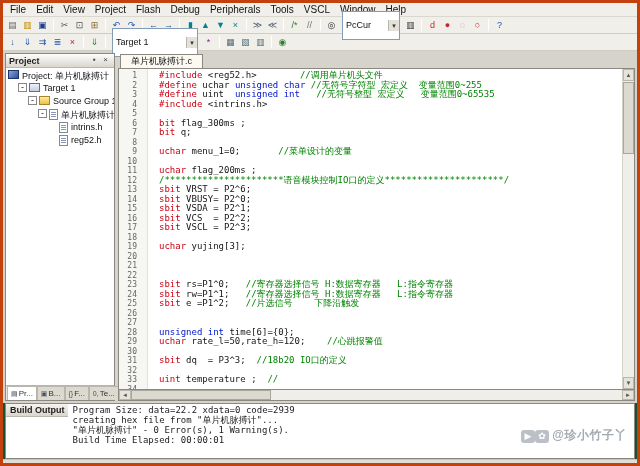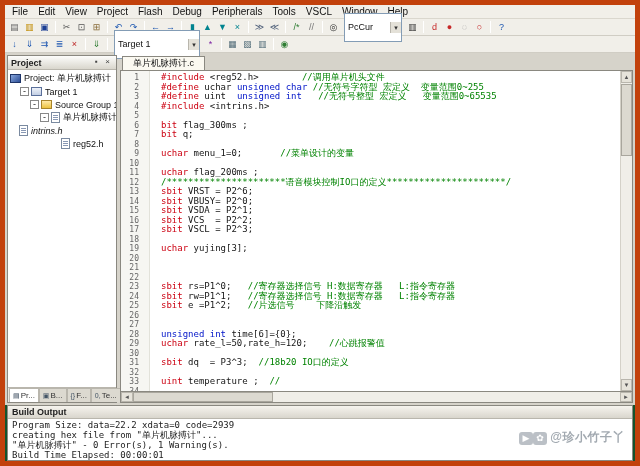--- a/index.html
+++ b/index.html
@@ -1,38 +1,38 @@
 <!DOCTYPE html>
 <html><head>
 <meta charset="utf-8">
 <style>
   *{box-sizing:border-box;margin:0;padding:0}
   body{width:640px;height:466px;overflow:hidden;background:#c9c6bd;font-family:"Liberation Sans",sans-serif}
-  #app{position:relative;width:640px;height:466px;background:#14532d;border:5px solid #c2410c;overflow:hidden}
+  #app{position:relative;width:640px;height:466px;background:#14532d;border:3px solid #c2410c;overflow:hidden}
 
   
   .menubar{height:14px;display:flex;align-items:center;background:#f1efe9;border-bottom:1px solid #dad7ce;padding-left:2px;font-size:10px;color:#111}
   .menu-item{padding:0 5px;line-height:13px;cursor:default}
 
   
   .toolbar{height:17px;display:flex;align-items:center;background:#f1efe9;border-bottom:1px solid #d0cdc4;padding:0 2px}
   .tbi{width:15px;height:14px;font-size:9px;line-height:13px;text-align:center;border:1px solid transparent;border-radius:2px;overflow:hidden;flex:none}
   .tsep{width:1px;height:12px;background:#b9b6ad;border-right:1px solid #fff;margin:0 3px;flex:none}
   .combo{height:29px;background:#fff;border:1px solid #839cb5;display:flex;align-items:center;margin:0 3px;font-size:9px;flex:none}
   .combo-text{flex:1;padding-left:3px;color:#111;white-space:nowrap;overflow:hidden}
   .combo-arrow{width:11px;height:11px;background:#e4e1d8;border-left:1px solid #b9b6ad;font-size:7px;line-height:11px;text-align:center;color:#333;flex:none}
 
   
   .main{display:flex;height:352px;background:#d6d3ca;padding:2px}
   .ppanel{width:110px;background:#fff;border:1px solid #8a8880;display:flex;flex-direction:column;flex:none}
   .phead{height:14px;background:linear-gradient(#fdfdfb,#d9d6cd);border-bottom:1px solid #b9b6ad;display:flex;align-items:center;font-size:9px;padding:0 3px;color:#222}
   .phead .title{flex:1;font-weight:bold}
   .phbtn{width:11px;height:11px;font-size:8px;line-height:10px;text-align:center;color:#444;flex:none}
   .tree{flex:1;overflow:hidden;padding-top:2px;font-size:9px}
-  .trow{height:13px;display:flex;align-items:center;white-space:nowrap;color:#111;overflow:hidden}
+  .trow{height:13px;display:flex;align-items:flex-start;white-space:nowrap;color:#111;overflow:hidden}
   .exp{width:9px;height:9px;flex:none;border:1px solid #888;background:#fff;font-size:9px;line-height:7px;text-align:center;color:#222;margin-right:2px}
   .expsp{width:11px;flex:none}
   .ti{width:11px;height:9px;flex:none;margin-right:3px;display:inline-block;position:relative}
   .ti-chip{background:linear-gradient(135deg,#86a5dc,#2c4e96);border:1px solid #1d3468}
   .ti-target{background:linear-gradient(#eef2f9,#c3cfe4);border:1px solid #5a6f9a}
   .ti-folder{background:linear-gradient(#ffe9a6,#ecc23f);border:1px solid #a8842a}
   .ti-file-c,.ti-file-h{background:#fff;border:1px solid #7a8aa0;height:11px;width:9px}
   .ti-file-c::after,.ti-file-h::after{content:"";position:absolute;left:1px;right:1px;top:2px;height:1px;background:#8898b4;box-shadow:0 2px 0 #8898b4,0 4px 0 #8898b4}
   .ptabs{height:15px;border-top:1px solid #b9b6ad;background:#e8e5dc;display:flex;align-items:flex-end;font-size:8px;padding:0 1px}
   .ptab{height:14px;display:flex;align-items:center;padding:0 3px;border:1px solid #b9b6ad;border-bottom:none;background:#dcd9d0;color:#333;gap:1px;flex:none}
@@ -59,21 +59,21 @@
   .sb-btn.down::after{content:"▼"}
   .vthumb{position:absolute;left:0;right:0;top:13px;height:72px;background:#dcd9d0;border:1px solid #a9a69d}
   .hsb{height:11px;background:#f0eee8;border:1px solid #8a8880;border-top:none;position:relative;flex:none}
   .sb-btn.left{position:absolute;left:0;top:0;bottom:0;width:12px;height:auto;line-height:9px}
   .sb-btn.left::after{content:"◄"}
   .sb-btn.right{position:absolute;right:0;top:0;bottom:0;width:12px;height:auto;line-height:9px}
   .sb-btn.right::after{content:"►"}
   .hthumb{position:absolute;left:12px;top:0;bottom:0;width:140px;background:#dcd9d0;border:1px solid #a9a69d}
 
   
-  .bo{height:56px;margin:0 2px;display:flex;flex-direction:column;border:1px solid #8a8880;background:#fff}
+  .bo{height:56px;margin:0 2px;display:flex;flex-direction:row;border:1px solid #8a8880;background:#fff}
   .bohead{height:13px;background:linear-gradient(#f6f4ee,#d9d6cd);border-bottom:1px solid #b9b6ad;font-size:9px;font-weight:bold;padding:0 4px;display:flex;align-items:center;color:#222;flex:none}
   .bobody{flex:1;font-family:"DejaVu Sans Mono",monospace;font-size:9px;line-height:10px;padding:1px 4px;color:#222;overflow:hidden}
   .bottomstrip{height:10px;background:#e2dfd6;border-top:1px solid #c6c3ba}
 
   
   .wm{position:absolute;right:10px;top:424px;display:flex;align-items:center;gap:3px;color:#98a0a8;font-size:12px;font-weight:bold;opacity:.9;letter-spacing:.5px;z-index:10}
   .wmi{width:14px;height:13px;background:#b4bac0;color:#fff;border-radius:3px;font-size:9px;line-height:13px;text-align:center;font-weight:normal;display:inline-block}
 </style>
 </head>
 <body>
@@ -177,21 +177,21 @@
           <div class="trow" style="padding-left: 22px;">
             <span class="exp">-</span>
             <span class="ti ti-folder"></span>
             <span class="tlabel">Source Group 1</span>
           </div>
           <div class="trow" style="padding-left: 32px;">
             <span class="exp">-</span>
             <span class="ti ti-file-c"></span>
             <span class="tlabel">单片机脉搏计.c</span>
           </div>
-          <div class="trow" style=" font-style: italic;">
+          <div class="trow" style="padding-left: 42px;">
             <span class="expsp"></span>
             <span class="ti ti-file-h"></span>
             <span class="tlabel">intrins.h</span>
           </div>
           <div class="trow" style="padding-left: 42px;">
             <span class="expsp"></span>
             <span class="ti ti-file-h"></span>
             <span class="tlabel">reg52.h</span>
           </div>
         </div>

